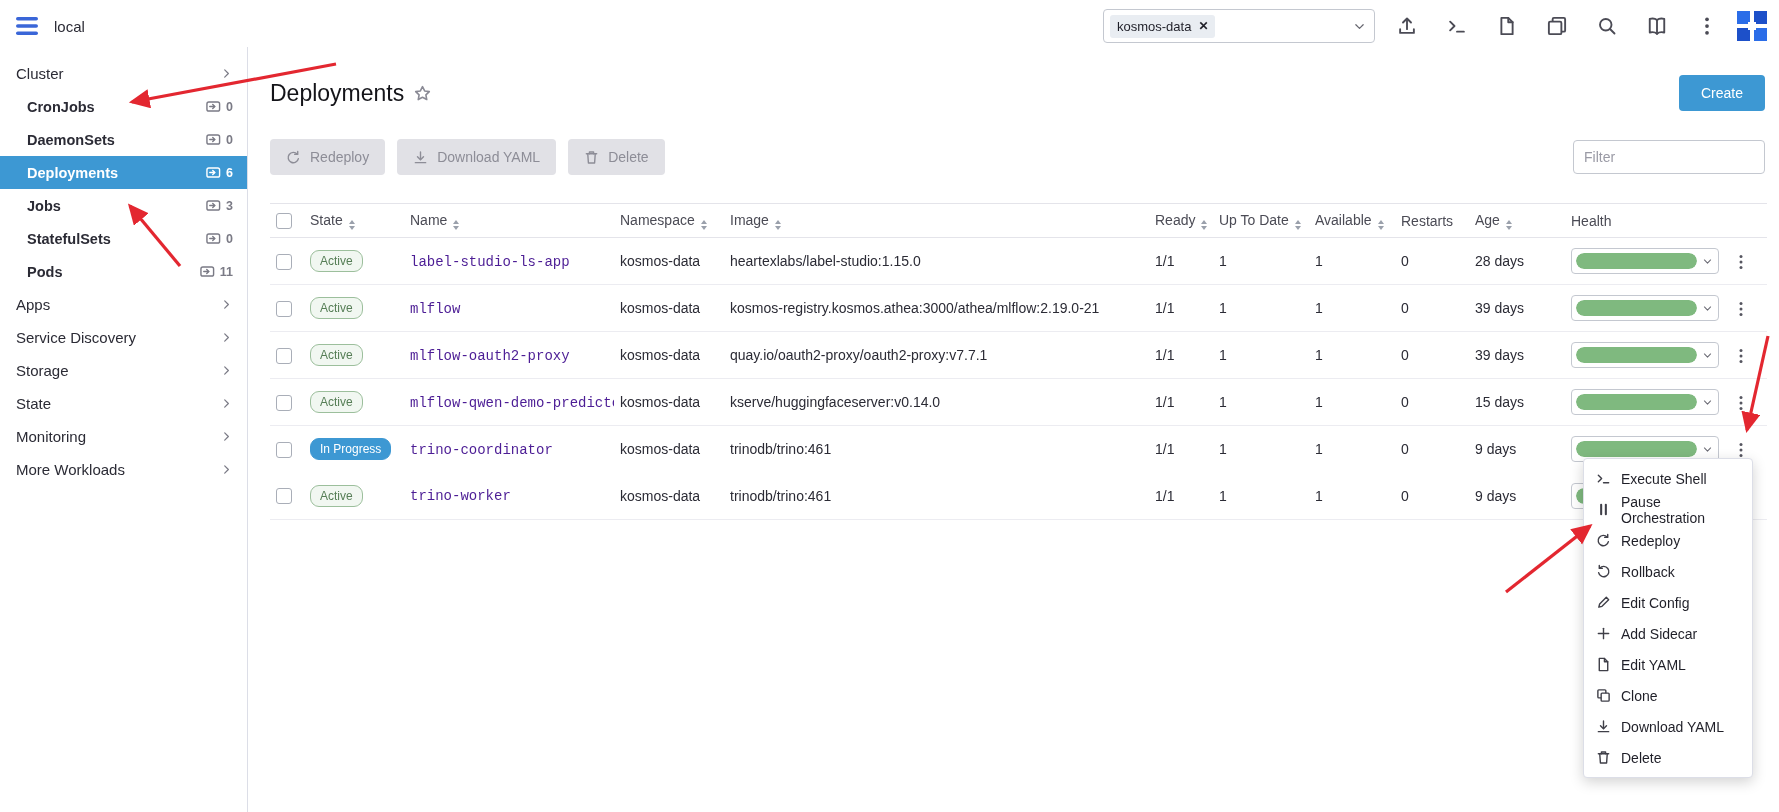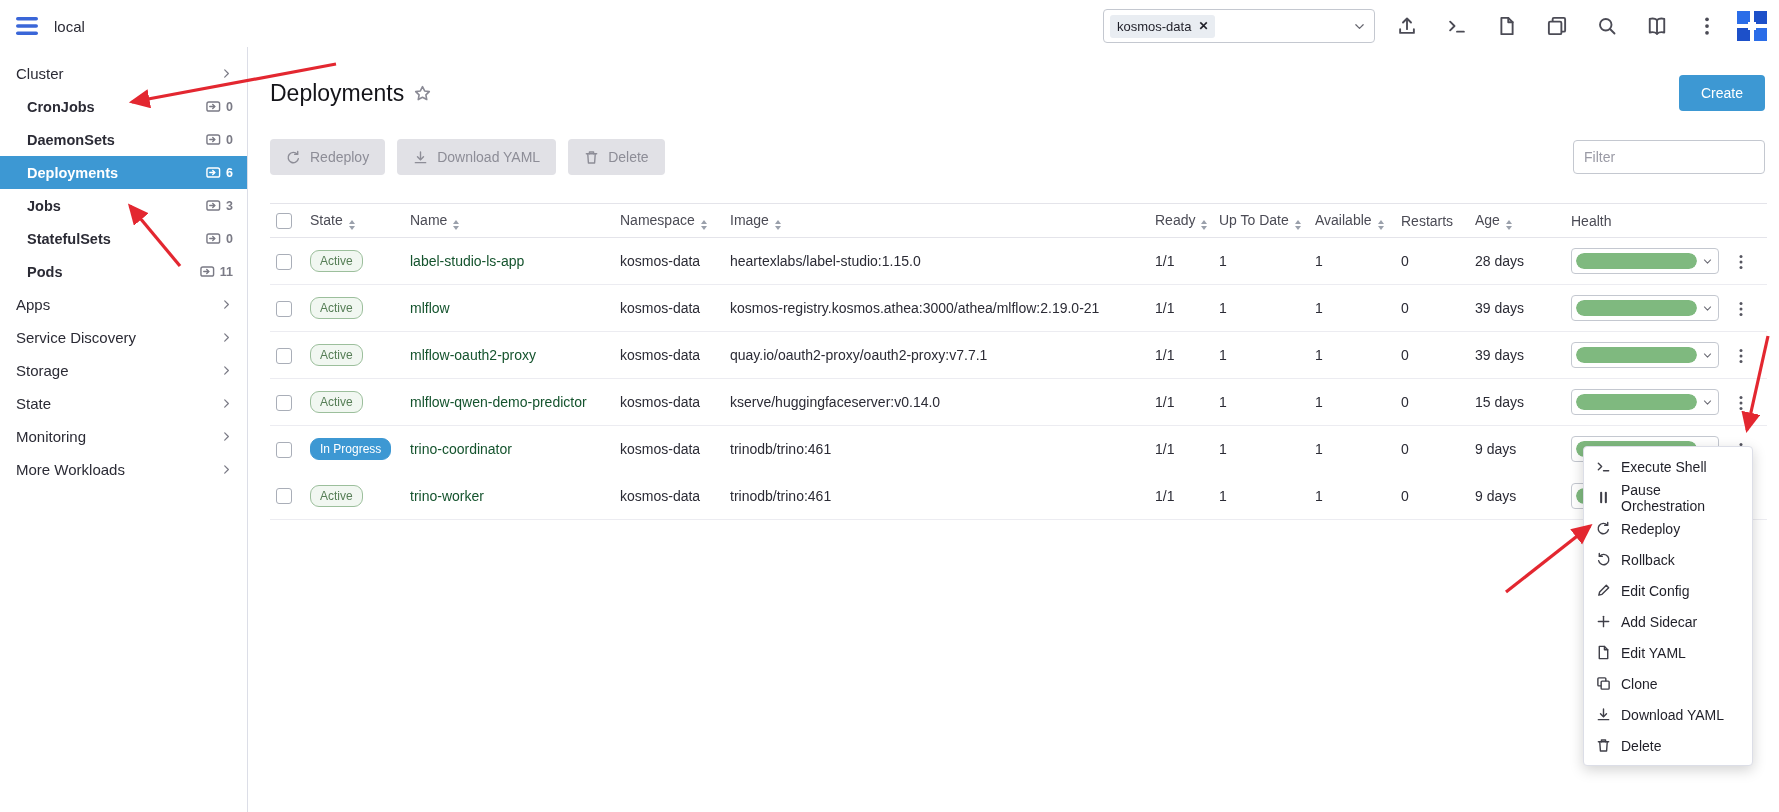--- a/index.html
+++ b/index.html
@@ -53,28 +53,28 @@
   tr.main-has-note td { border-bottom: none; }
   tr.note-row td { height: 26px; padding: 0 6px 12px 34px; font-size: 14px; color: #2b2b35; }
   .cb { display: inline-block; width: 16px; height: 16px; border: 1px solid #a9aeb8; border-radius: 3px; background: #fff; cursor: pointer; vertical-align: middle; }
   .sort { display: inline-flex; flex-direction: column; gap: 2px; margin-left: 6px; vertical-align: 1px; }
   .sort i { width: 0; height: 0; border-left: 3.5px solid transparent; border-right: 3.5px solid transparent; display: block; }
   .sort i.up { border-bottom: 4px solid #9aa0ab; }
   .sort i.dn { border-top: 4px solid #9aa0ab; }
   .badge { display: inline-block; font-size: 12px; line-height: 1; padding: 4px 9px; border-radius: 9px; }
   .badge.success { color: #567e56; background: #f1f7f1; border: 1px solid #9cbf9c; }
   .badge.info { color: #fff; background: #3d98d3; border: 1px solid #3d98d3; }
-  .link { color: #14532d; text-decoration: none; cursor: pointer; }
+  .link { color: #4c1d95; text-decoration: none; cursor: pointer; font-family: Liberation Mono, monospace; }
   .health { width: 148px; height: 26px; border: 1px solid #c4c8d0; border-radius: 4px; display: inline-flex; align-items: center; gap: 5px; padding: 0 5px 0 4px; background: #fff; color: #6a6a74; cursor: pointer; vertical-align: middle; }
   .health-track { flex: 1; height: 16px; border-radius: 8px; overflow: hidden; }
   .health-bar { display: block; height: 100%; border-radius: 8px; background: #7fb97f; }
   .kebab { display: inline-flex; color: #565660; cursor: pointer; vertical-align: middle; }
 
   
-  .ctx-menu { position: absolute; left: 1583px; top: 446px; width: 170px; background: #fff; border: 1px solid #dcdee7; border-radius: 4px; box-shadow: 0 4px 14px rgba(0,0,0,0.18); z-index: 50; padding: 4px 0; }
+  .ctx-menu { position: absolute; left: 1583px; top: 458px; width: 170px; background: #fff; border: 1px solid #dcdee7; border-radius: 4px; box-shadow: 0 4px 14px rgba(0,0,0,0.18); z-index: 50; padding: 4px 0; }
   .ctx-item { height: 31px; display: flex; align-items: center; gap: 10px; padding: 0 12px; font-size: 14px; color: #1f1f28; cursor: pointer; }
   .ctx-item .ctx-ic { display: inline-flex; color: #3f3f48; }
 
   
   .arrows { position: absolute; left: 0; top: 0; z-index: 100; pointer-events: none; }
 </style>
 </head>
 <body>
 
 <div class="topbar">

